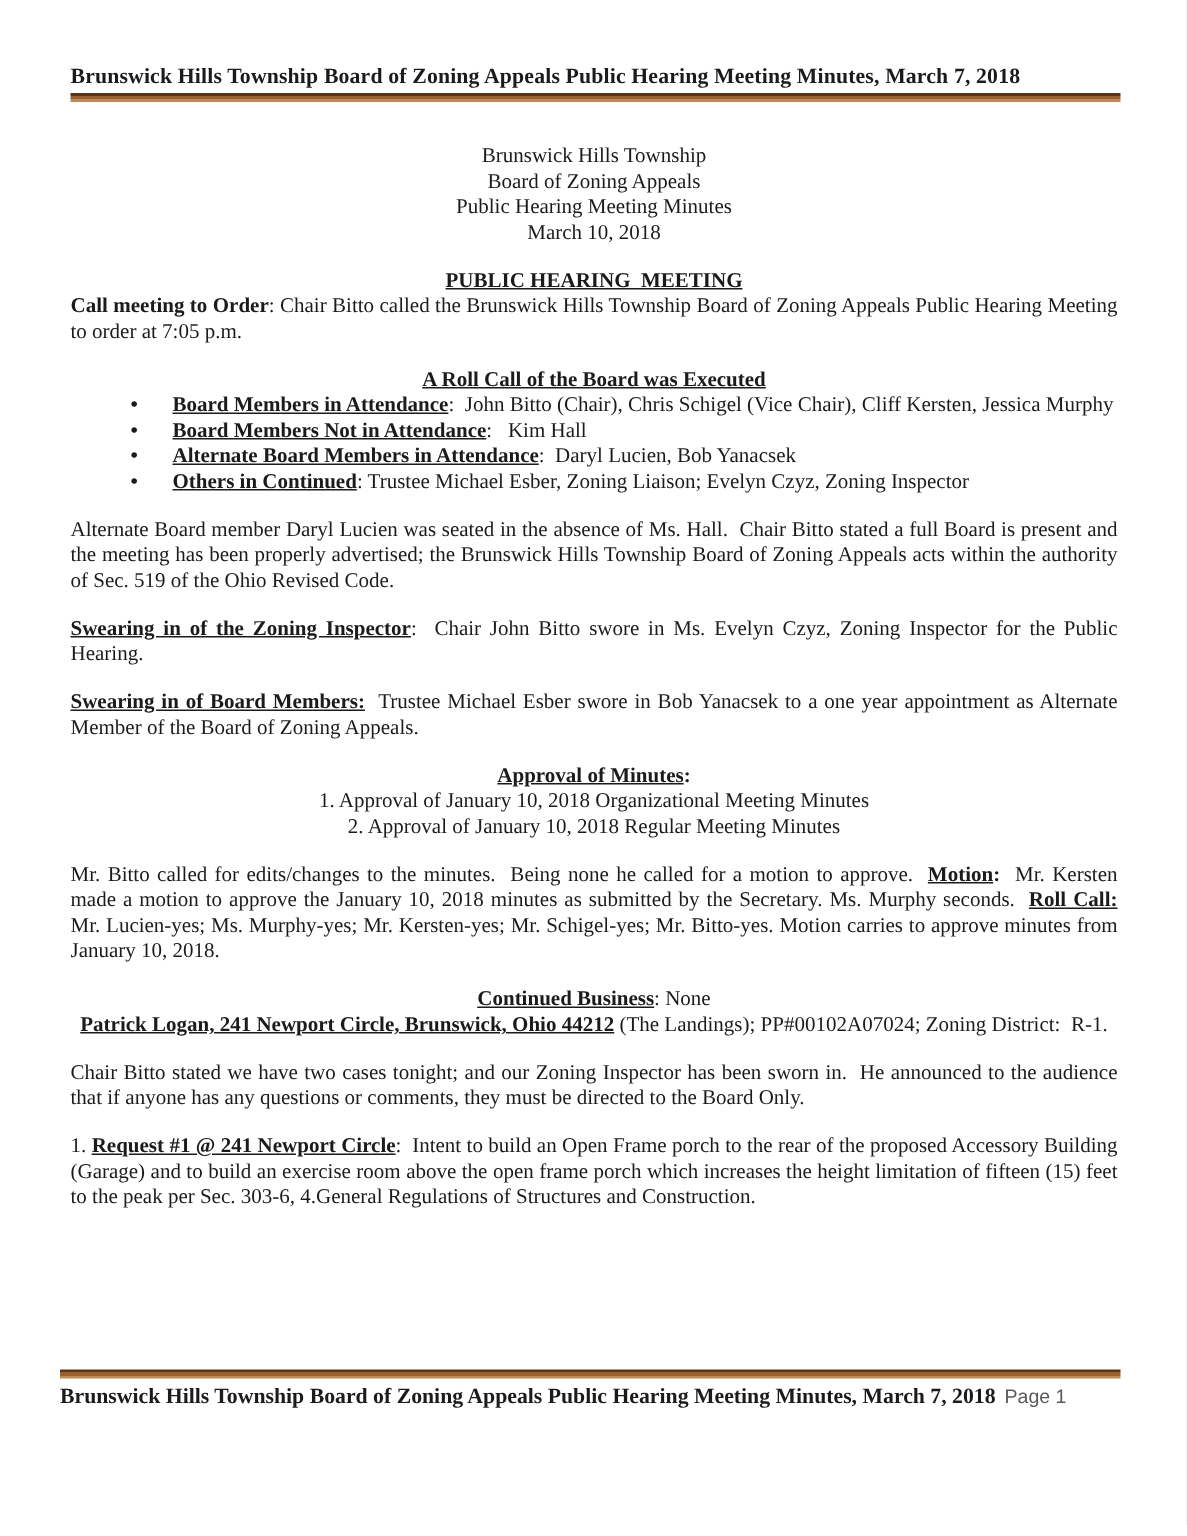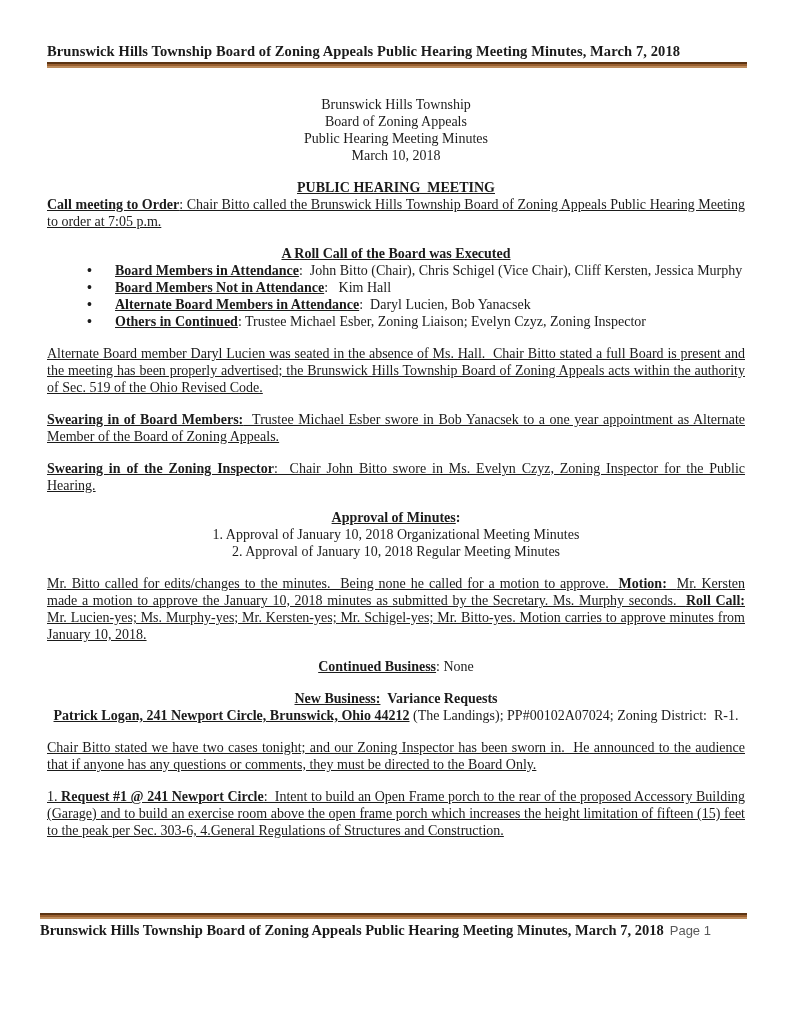--- a/index.html
+++ b/index.html
@@ -19,21 +19,21 @@
   .header-title { font-weight:bold; font-size:14.5px; white-space:nowrap; letter-spacing:0.1px; }
   .rule {
     margin-top:2px; height:6px;
     background:linear-gradient(to bottom,#5c3413 0 30%, #9a6030 30% 68%, #bd8c5c 68% 100%);
   }
   
   .main { position:absolute; top:96px; left:47px; right:46px; }
   .doc-title { text-align:center; font-weight:normal; }
   p { margin:0;text-align:center; }
   .gap { margin-top:15px; }
-  .justify { text-align:justify;text-decoration:underline; }
+  .justify { text-align:justify; }
   .b { font-weight:bold; }
   .u { text-decoration:underline; }
   ul.attendance { list-style:none; margin:0; padding:0 0 0 68px; }
   ul.attendance li { position:relative; }
   ul.attendance li::before {
     content:"\2022";
     position:absolute; left:-28px; top:0;
     font-weight:bold;
   }
   
@@ -73,33 +73,32 @@
 
     <ul class="attendance">
       <li><span class="b u">Board Members in Attendance</span><span>:&nbsp; John Bitto (Chair), Chris Schigel (Vice Chair), Cliff Kersten, Jessica Murphy</span></li>
       <li><span class="b u">Board Members Not in Attendance</span><span>:&nbsp;&nbsp; Kim Hall</span></li>
       <li><span class="b u">Alternate Board Members in Attendance</span><span>:&nbsp; Daryl Lucien, Bob Yanacsek</span></li>
       <li><span class="b u">Others in Continued</span><span>: Trustee Michael Esber, Zoning Liaison; Evelyn Czyz, Zoning Inspector</span></li>
     </ul>
 
     <p class="gap justify">Alternate Board member Daryl Lucien was seated in the absence of Ms. Hall.&nbsp; Chair Bitto stated a full Board is present and the meeting has been properly advertised; the Brunswick Hills Township Board of Zoning Appeals acts within the authority of Sec. 519 of the Ohio Revised Code.</p>
 
+    <p class="gap justify"><span class="b u">Swearing in of the Zoning Inspector</span><span>:&nbsp; Chair John Bitto swore in Ms. Evelyn Czyz, Zoning Inspector for the Public Hearing.</span></p>
+
     <p class="gap justify"><span class="b u">Swearing in of Board Members:</span><span>&nbsp; Trustee Michael Esber swore in Bob Yanacsek to a one year appointment as Alternate Member of the Board of Zoning Appeals.</span></p>
-
-    <p class="gap justify"><span class="b u">Swearing in of the Zoning Inspector</span><span>:&nbsp; Chair John Bitto swore in Ms. Evelyn Czyz, Zoning Inspector for the Public Hearing.</span></p>
 
     <p class="gap"><span class="b u">Approval of Minutes</span><span class="b">:</span></p>
     <p>1. Approval of January 10, 2018 Organizational Meeting Minutes</p>
     <p>2. Approval of January 10, 2018 Regular Meeting Minutes</p>
 
     <p class="gap justify"><span>Mr. Bitto called for edits/changes to the minutes.&nbsp; Being none he called for a motion to approve.&nbsp; </span><span class="b u">Motion</span><span class="b">:&nbsp; </span><span>Mr. Kersten made a motion to approve the January 10, 2018 minutes as submitted by the Secretary. Ms. Murphy seconds.&nbsp; </span><span class="b u">Roll Call:</span><span> Mr. Lucien-yes; Ms. Murphy-yes; Mr. Kersten-yes; Mr. Schigel-yes; Mr. Bitto-yes. Motion carries to approve minutes from January 10, 2018.</span></p>
 
     <p class="gap"><span class="b u">Continued Business</span><span>: None</span></p>
 
-    <p class="gap"><span class="b u">New Business:</span><span class="b">&nbsp; Variance Requests</span></p>
 
     <p><span class="b u">Patrick Logan, 241 Newport Circle, Brunswick, Ohio 44212</span><span> (The Landings); PP#00102A07024; Zoning District:&nbsp; R-1.</span></p>
 
     <p class="gap justify">Chair Bitto stated we have two cases tonight; and our Zoning Inspector has been sworn in.&nbsp; He announced to the audience that if anyone has any questions or comments, they must be directed to the Board Only.</p>
 
     <p class="gap justify"><span>1. </span><span class="b u">Request #1 @ 241 Newport Circle</span><span>:&nbsp; Intent to build an Open Frame porch to the rear of the proposed Accessory Building (Garage) and to build an exercise room above the open frame porch which increases the height limitation of fifteen (15) feet to the peak per Sec. 303-6, 4.General Regulations of Structures and Construction.</span></p>
 
   </div>
 
   <div class="footer">

